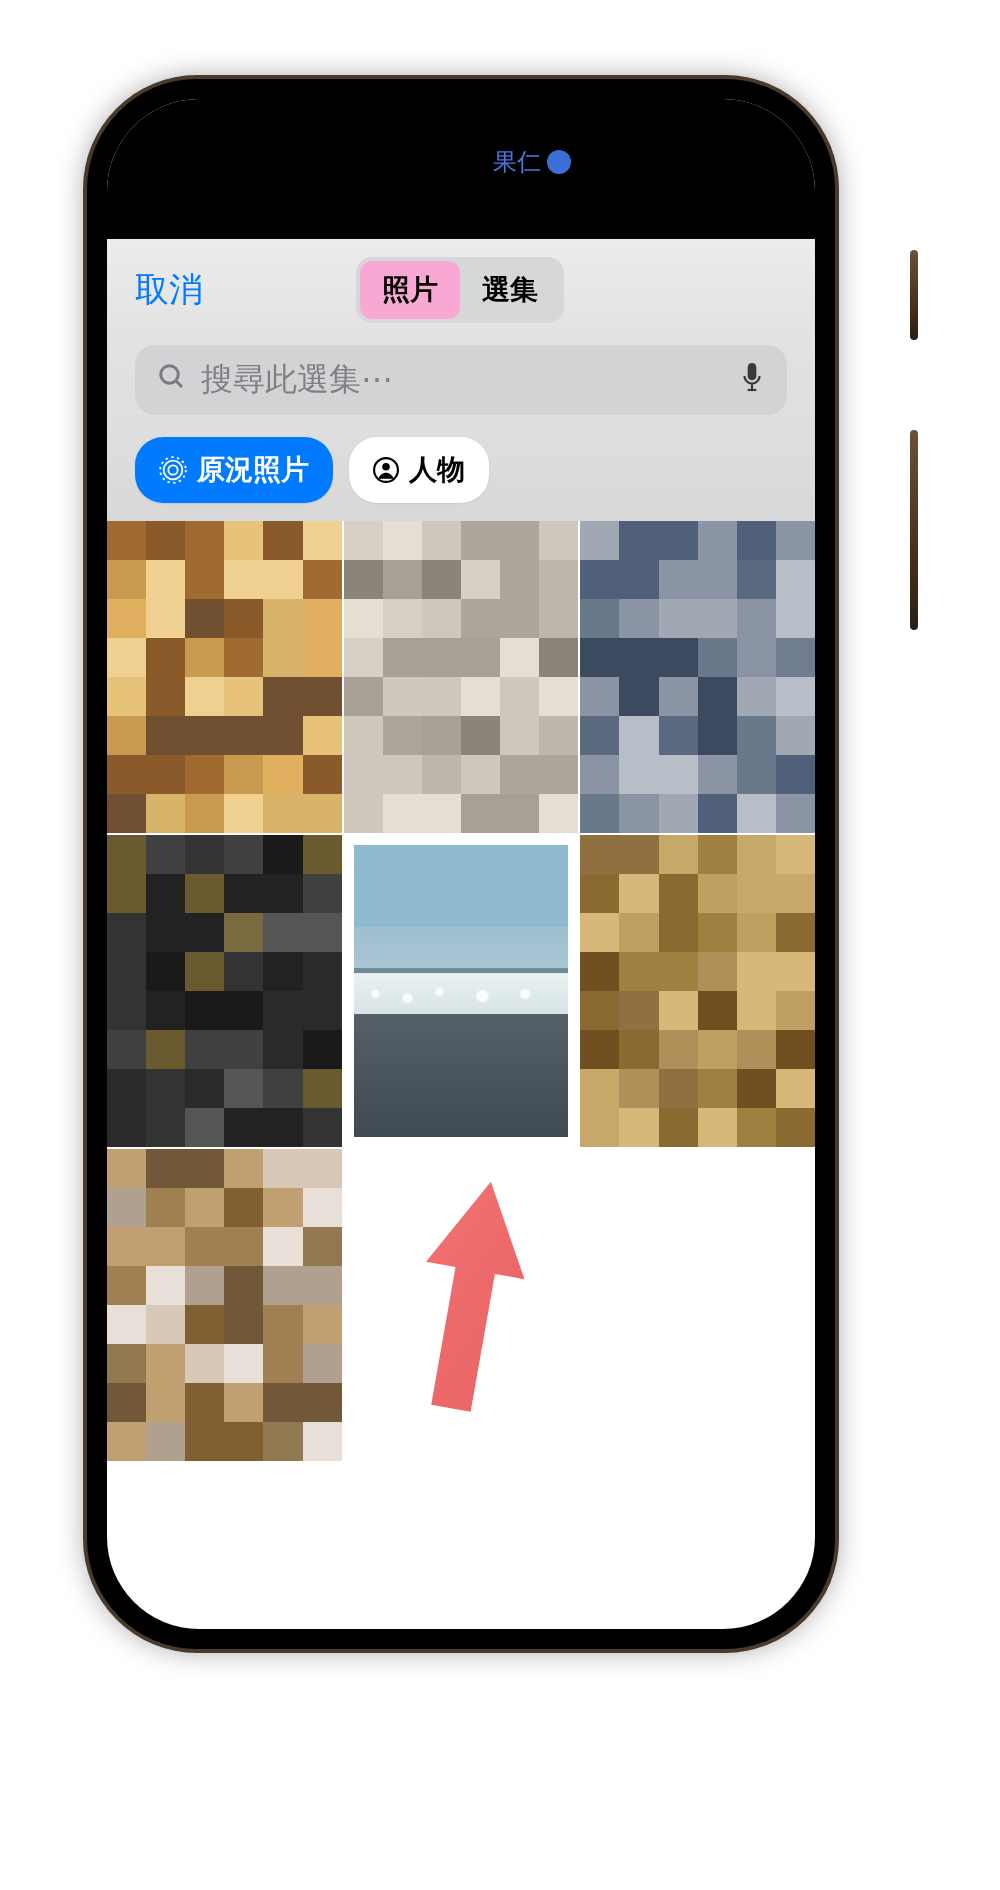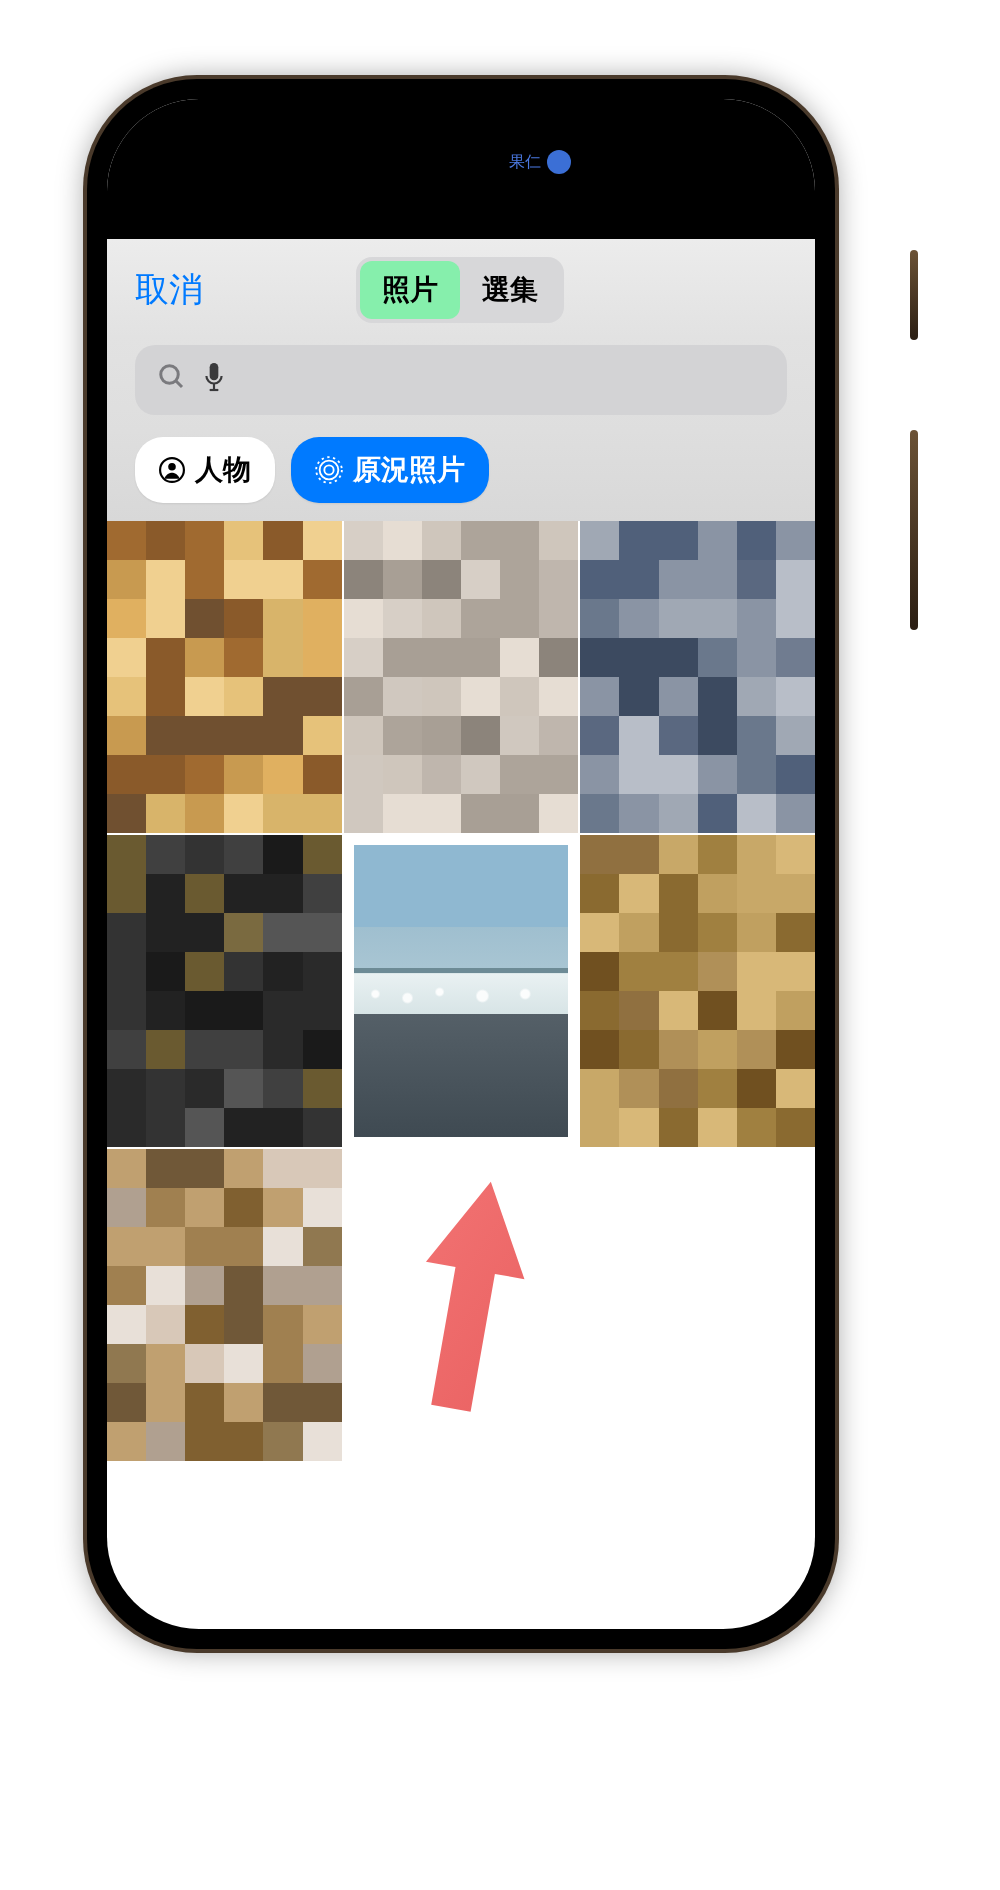--- a/index.html
+++ b/index.html
@@ -38,21 +38,21 @@
 
   .status-black {
     height:140px;
     background:#000;
     position:relative;
   }
   .dynamic-island {
     position:absolute; left:50%; top:30px; transform:translateX(-50%);
     width:260px; height:66px; border-radius:40px; background:#000;
     display:flex; align-items:center; justify-content:flex-end; padding-right:20px;
-    color:#4a78e0; font-size:16px; gap:6px;
+    color:#4a78e0; font-size:24px; gap:6px;
   }
   .island-dot { width:24px; height:24px; border-radius:50%; background:#3b6fd6; display:inline-block; }
 
   
   .header {
     background: linear-gradient(#ececec,#e2e2e2);
     padding: 18px 28px 14px;
     display:flex; align-items:center; justify-content:space-between;
     border-bottom: 0px solid #ddd;
   }
@@ -60,21 +60,21 @@
   .segmented {
     display:flex; align-items:center;
     background:#d7d7d9; border-radius:16px;
     padding:4px;
     gap:0;
   }
   .segmented .seg {
     padding:10px 22px; font-size:28px; font-weight:600; color:#000;
     border-radius:12px;
   }
-  .segmented .seg.active { background:#86efac; }
+  .segmented .seg.active { background:#f9a8d4; }
 
   
   .search-wrap { padding: 8px 28px 16px; background: linear-gradient(#e2e2e2,#dedede); }
   .search {
     background:#d3d3d5; border-radius:20px; height:70px;
     display:flex; align-items:center; padding:0 22px;
     color:#808084;
   }
   .search .icon { font-size:34px; margin-right:14px; color:#7a7a7e; }
   .search .ph { font-size:32px; color:#808084; flex:1; }
@@ -178,51 +178,52 @@
       </div>
 
       <div class="search-wrap">
         <div class="search">
           <span class="icon">
             <svg width="30" height="30" viewBox="0 0 24 24" fill="none" stroke="#7a7a7e" stroke-width="2.4">
                 <circle cx="10" cy="10" r="7"></circle>
                 <line x1="20" y1="20" x2="15" y2="15"></line>
               </svg>
           </span>
+          <span class="ph">搜尋此選集⋯</span>
           <span class="mic">
             <svg width="26" height="34" viewBox="0 0 24 30" fill="#3a3a3c">
                 <rect x="8" y="2" width="8" height="16" rx="4"></rect>
                 <path d="M5 14a7 7 0 0 0 14 0" fill="none" stroke="#3a3a3c" stroke-width="2"></path>
                 <line x1="12" y1="21" x2="12" y2="27" stroke="#3a3a3c" stroke-width="2"></line>
                 <line x1="8" y1="27" x2="16" y2="27" stroke="#3a3a3c" stroke-width="2"></line>
               </svg>
           </span>
         </div>
       </div>
 
       <div class="chips-row">
+        <div class="chip active">
+          <span class="ci">
+            <svg width="28" height="28" viewBox="0 0 24 24" fill="none" stroke="#fff" stroke-width="1.6">
+                <circle cx="12" cy="12" r="4" fill="#fff" stroke="none"></circle>
+                <circle cx="12" cy="12" r="8"></circle>
+                <circle cx="12" cy="12" r="11" stroke-dasharray="2 3"></circle>
+              </svg>
+          </span>
+          <span>原況照片</span>
+        </div>
         <div class="chip">
           <span class="ci">
             <svg width="26" height="26" viewBox="0 0 24 24" fill="#000">
                 <circle cx="12" cy="12" r="11" fill="none" stroke="#000" stroke-width="2"></circle>
                 <circle cx="12" cy="9" r="3.5"></circle>
                 <path d="M5 20c1-4 5-5.5 7-5.5s6 1.5 7 5.5"></path>
               </svg>
           </span>
           <span>人物</span>
-        </div>
-        <div class="chip active">
-          <span class="ci">
-            <svg width="28" height="28" viewBox="0 0 24 24" fill="none" stroke="#fff" stroke-width="1.6">
-                <circle cx="12" cy="12" r="4" fill="#fff" stroke="none"></circle>
-                <circle cx="12" cy="12" r="8"></circle>
-                <circle cx="12" cy="12" r="11" stroke-dasharray="2 3"></circle>
-              </svg>
-          </span>
-          <span>原況照片</span>
         </div>
 
       </div>
 
       <div class="grid-scroll">
         <div class="grid">
 
           <div class="tile">
               <div class="mosaic" id="m0">
                 <div style="background: rgb(160, 106, 48);"></div>

